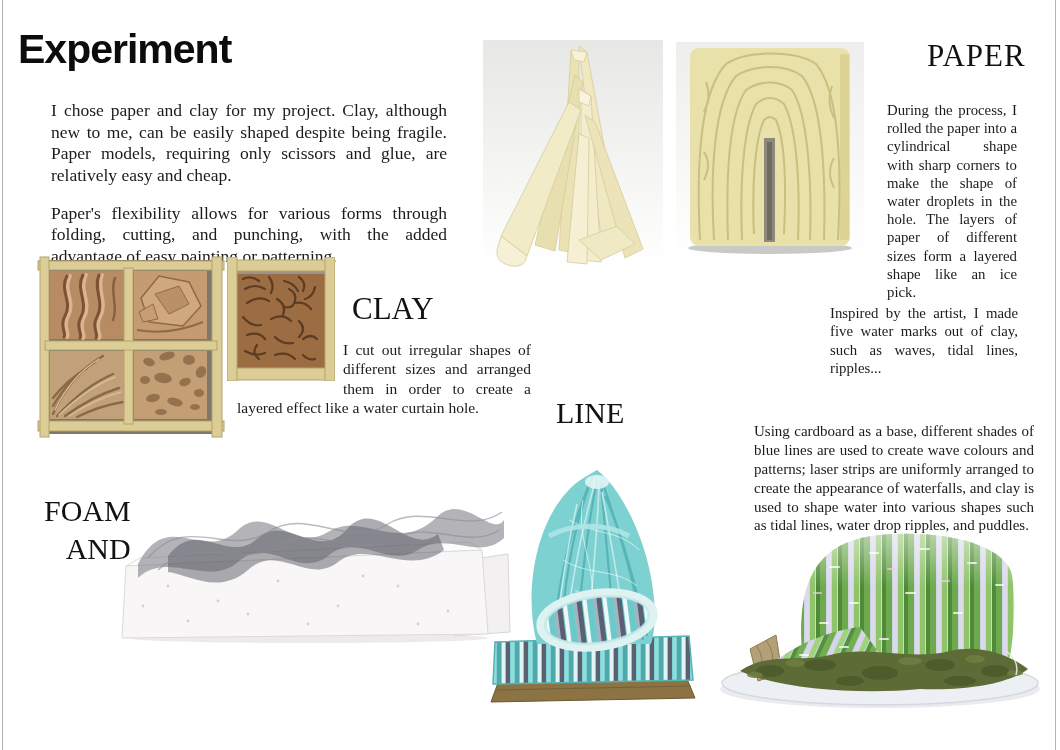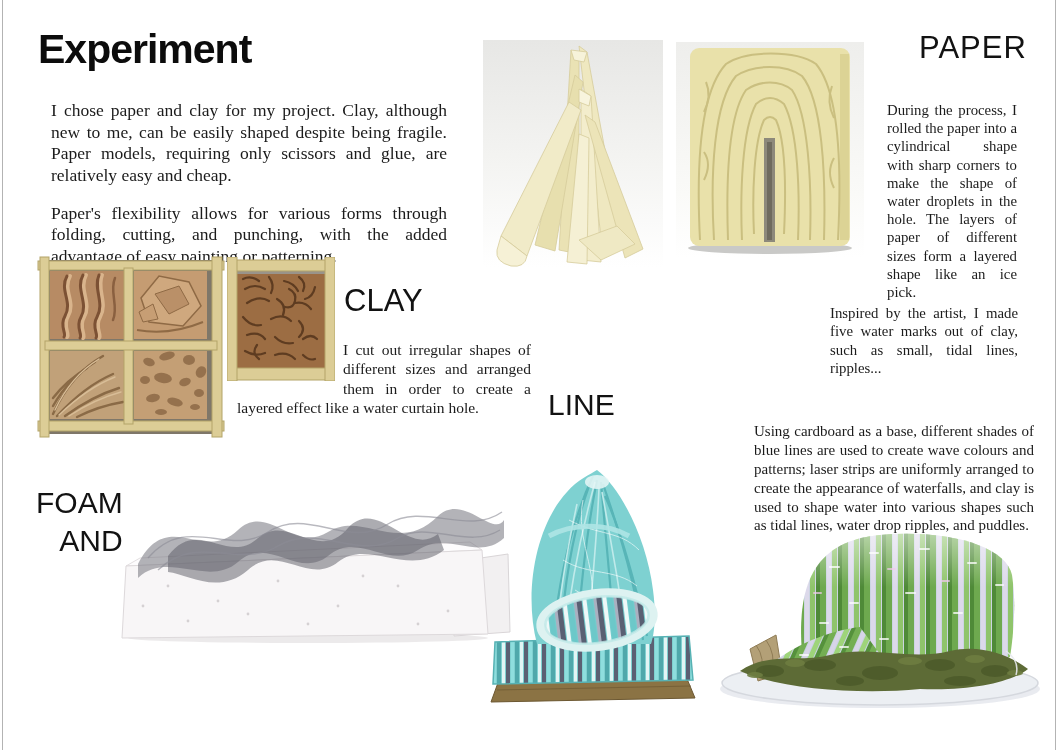--- a/index.html
+++ b/index.html
@@ -6,28 +6,28 @@
   .canvas{
     position:relative;width:1060px;height:750px;background:#ffffff;
     font-family:"Liberation Serif",serif;color:#161616;overflow:hidden;
   }
   .edge{position:absolute;top:0;width:1px;height:750px;background:#b3b3b3;}
   .edge-left{left:2px;}
   .edge-right{left:1055px;}
 
   .abs{position:absolute;}
   .title{
-    left:38px;top:26px;margin:0;
+    left:18px;top:26px;margin:0;
     font-family:"Liberation Sans",sans-serif;font-weight:bold;
     font-size:41px;letter-spacing:-1px;color:#0c0c0c;
   }
   .body-text{text-align:justify;color:#1b1b1b;}
   .body-text p{margin:16px;}
   .intro{left:35px;top:84px;width:428px;font-size:17.5px;line-height:1.24;}
-  .h-serif{margin:0;font-weight:normal;font-family:Liberation Sans, sans-serif;color:#121212;}
+  .h-serif{margin:8px;font-weight:normal;font-family:Liberation Serif, serif;color:#121212;}
   .clay-h{left:344px;top:283px;font-size:31px;}
   .clay-body{left:237px;top:340px;width:294px;font-size:15.5px;line-height:1.25;}
   .clay-spacer{float:left;width:106px;height:42px;}
   .paper-h{left:919px;top:30px;font-size:31px;letter-spacing:1px;}
   .paper-body{left:871px;top:85px;width:162px;font-size:14.8px;line-height:1.23;}
   .paper-note{left:814px;top:288px;width:220px;font-size:14.8px;line-height:1.24;}
   .line-h{left:548px;top:388px;font-size:30px;}
   .line-body{left:738px;top:406px;width:312px;font-size:15px;line-height:1.26;}
   .foam-h{left:36px;top:484px;font-size:30px;line-height:1.26;}
   .foam-h div{white-space:nowrap;text-align:right;}
@@ -206,21 +206,21 @@
       <rect x="88" y="96" width="11" height="104" fill="#8d897b"></rect>
       <rect x="91" y="100" width="5" height="98" fill="#6f6b5e"></rect>
     </svg>
   </div>
 
   <h2 class="abs h-serif paper-h">PAPER</h2>
   <div class="abs body-text paper-body">
     <p>During the process, I rolled the paper into a cylindrical shape with sharp corners to make the shape of water droplets in the hole. The layers of paper of different sizes form a layered shape like an ice pick.</p>
   </div>
   <div class="abs body-text paper-note">
-    <p>Inspired by the artist, I made five water marks out of clay, such as small, tidal lines, ripples...</p>
+    <p>Inspired by the artist, I made five water marks out of clay, such as waves, tidal lines, ripples...</p>
   </div>
 
   <h2 class="abs h-serif line-h">LINE</h2>
   <div class="abs body-text line-body">
     <p>Using cardboard as a base, different shades of blue lines are used to create wave colours and patterns; laser strips are uniformly arranged to create the appearance of waterfalls, and clay is used to shape water into various shapes such as tidal lines, water drop ripples, and puddles.</p>
   </div>
 
   <div class="abs h-serif foam-h">
     <div>FOAM</div>
     <div>AND</div>

